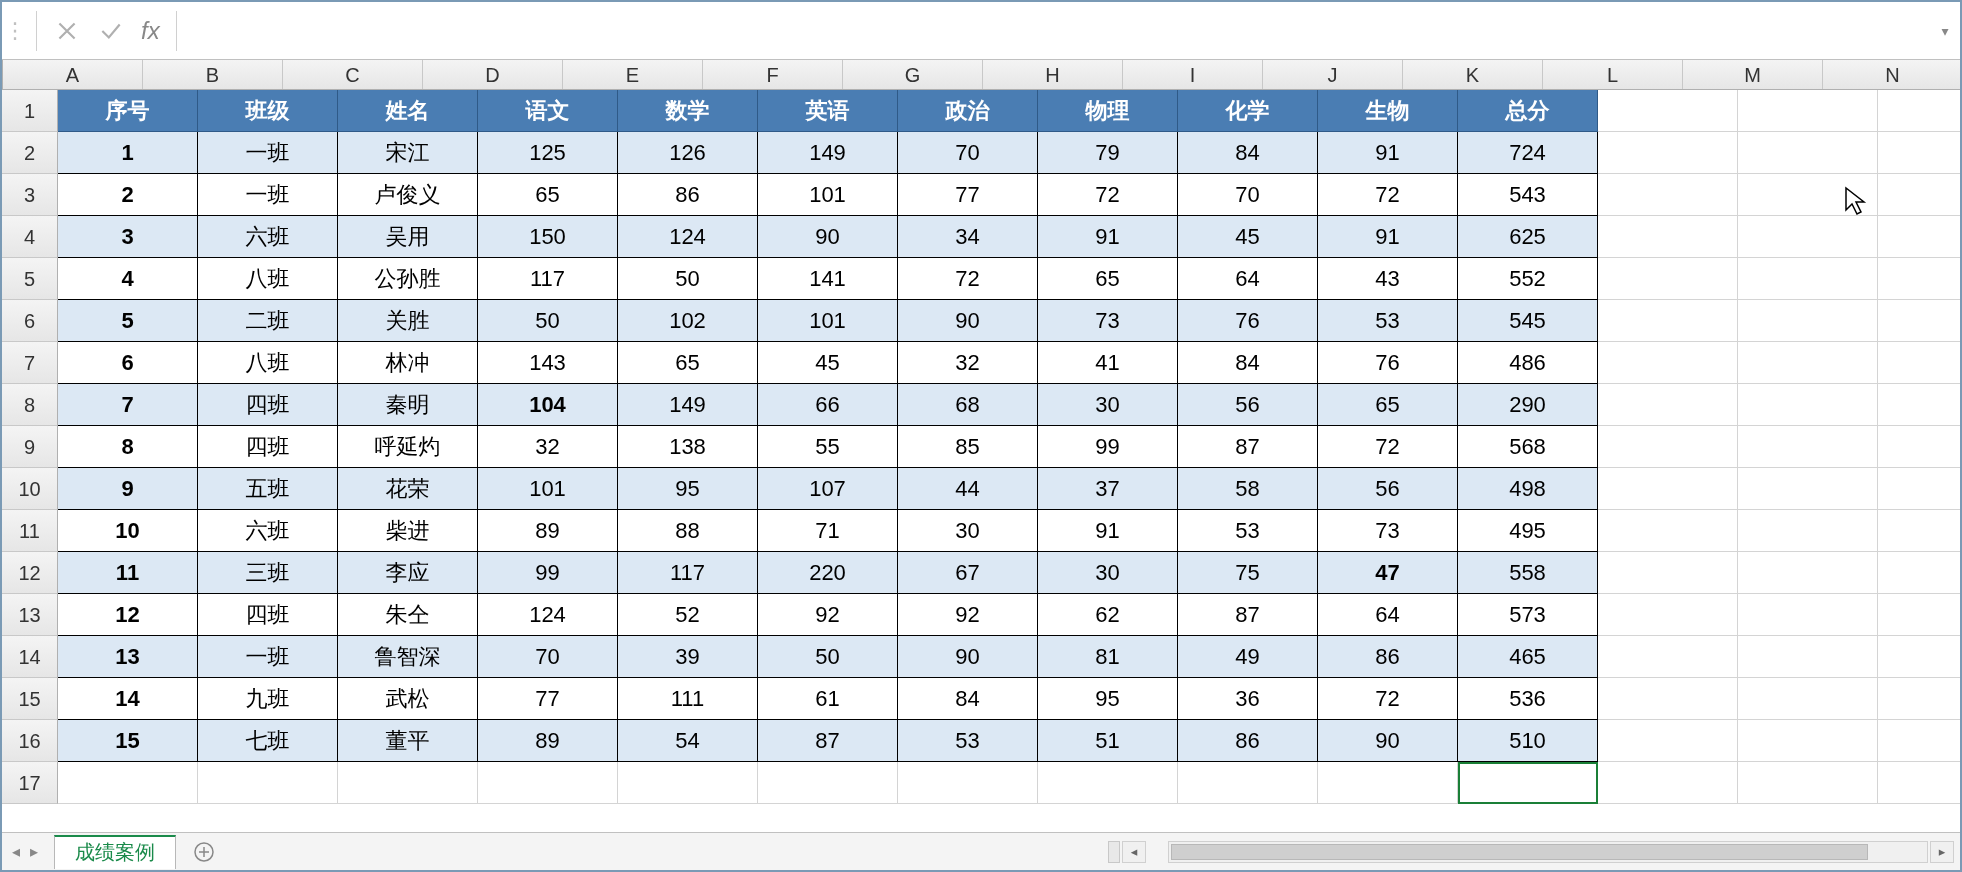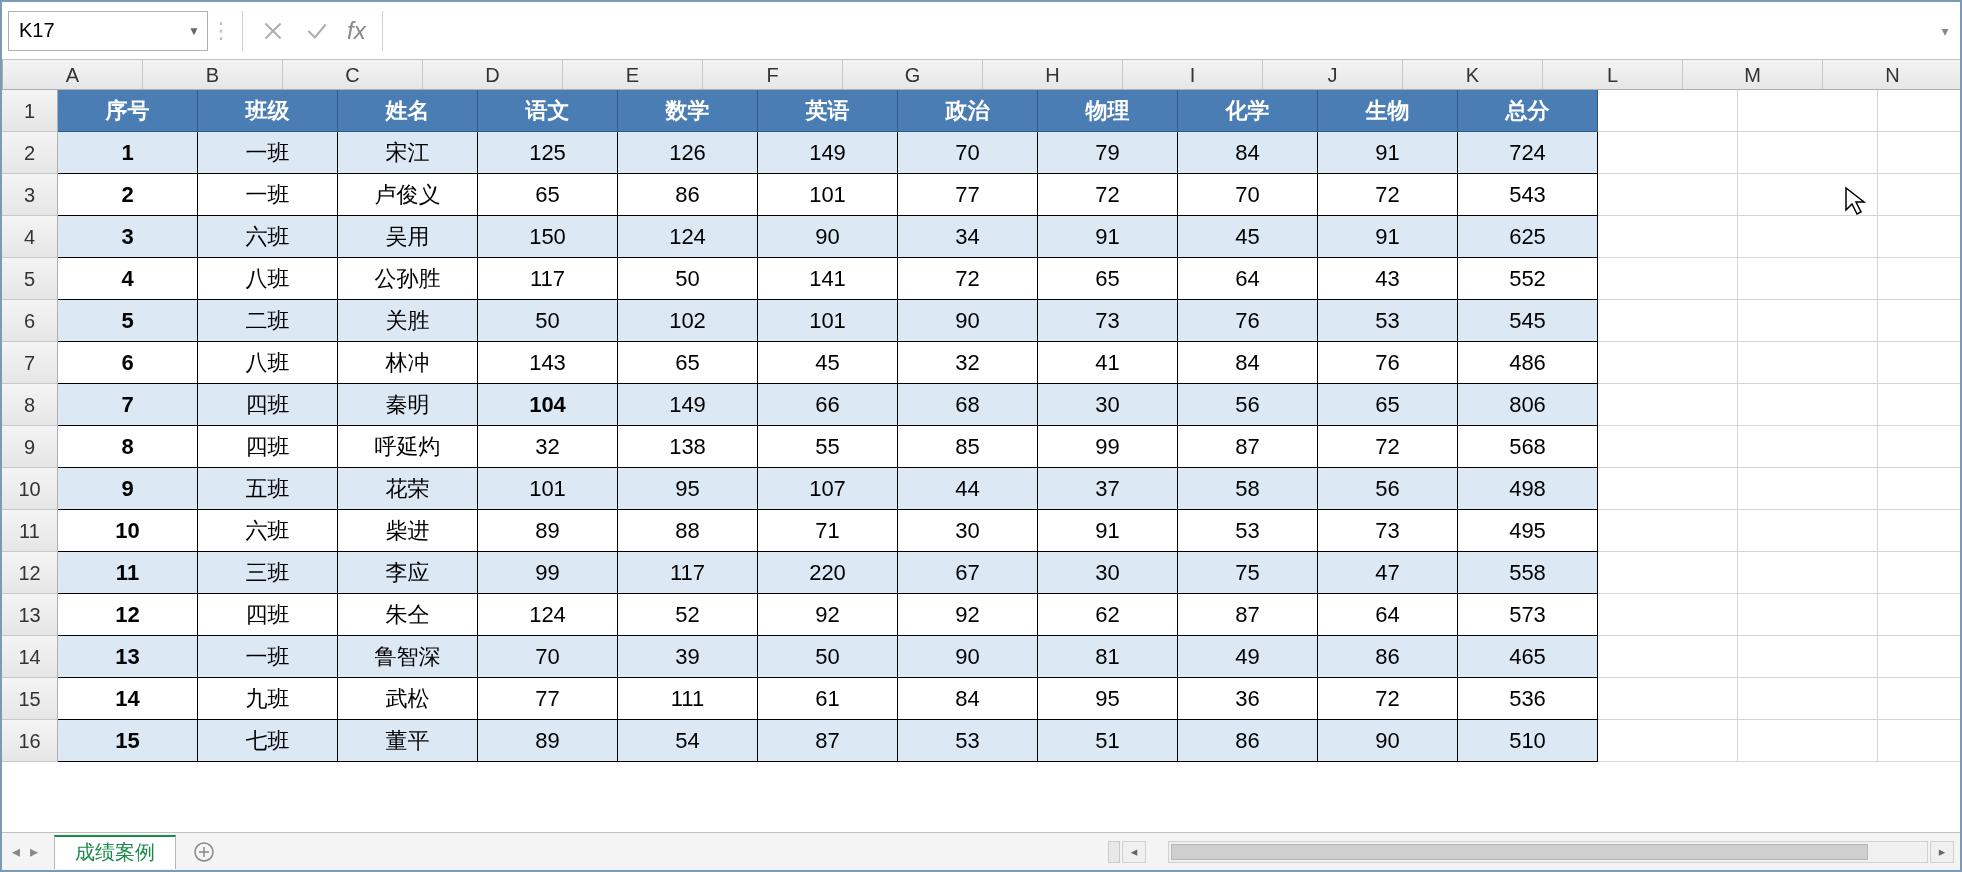--- a/index.html
+++ b/index.html
@@ -50,24 +50,20 @@
   .splitter { width: 12px; height:22px; background:#e8e8e8; border:1px solid #c8c8c8; }
 
   .cursor { position: absolute; left: 1844px; top: 186px; font-size: 28px; color: #000; }
 </style>
 </head>
 <body>
 
 <div class="app">
 
   <div class="formula-bar">
-    <div class="name-box-wrap">
-      <input class="name-box" value="K17" style="">
-      <span class="name-box-drop">▼</span>
-    </div>
     <span class="fb-grip">⋮</span>
     <div class="fb-sep"></div>
     <div class="fb-btn">
       <svg viewBox="0 0 24 24">
           <path d="M5 5 L19 19 M19 5 L5 19" stroke="#b0b0b0" stroke-width="2" fill="none"></path>
         </svg>
     </div>
     <div class="fb-btn">
       <svg viewBox="0 0 24 24">
           <path d="M4 12 L10 18 L20 6" stroke="#b0b0b0" stroke-width="2" fill="none"></path>
@@ -224,21 +220,21 @@
           <div class="cell t-cell t-band first-col" style="width: 140px;">7</div>
           <div class="cell t-cell t-band" style="width: 140px;">四班</div>
           <div class="cell t-cell t-band" style="width: 140px; text-align: center;">秦明</div>
           <div class="cell t-cell t-band" style="width: 140px; font-weight: bold;">104</div>
           <div class="cell t-cell t-band" style="width: 140px;">149</div>
           <div class="cell t-cell t-band" style="width: 140px;">66</div>
           <div class="cell t-cell t-band" style="width: 140px;">68</div>
           <div class="cell t-cell t-band" style="width: 140px;">30</div>
           <div class="cell t-cell t-band" style="width: 140px;">56</div>
           <div class="cell t-cell t-band" style="width: 140px;">65</div>
-          <div class="cell t-cell t-band" style="width: 140px;">806</div>
+          <div class="cell t-cell t-band" style="width: 140px;">290</div>
           <div class="cell" style="width: 140px;"></div>
           <div class="cell" style="width: 140px;"></div>
           <div class="cell" style="width: 140px;"></div>
         </div>
         <div class="row">
           <div class="row-h">9</div>
           <div class="cell t-cell first-col" style="width: 140px;">8</div>
           <div class="cell t-cell" style="width: 140px;">四班</div>
           <div class="cell t-cell" style="width: 140px;">呼延灼</div>
           <div class="cell t-cell" style="width: 140px;">32</div>
@@ -291,21 +287,21 @@
           <div class="row-h">12</div>
           <div class="cell t-cell t-band first-col" style="width: 140px;">11</div>
           <div class="cell t-cell t-band" style="width: 140px;">三班</div>
           <div class="cell t-cell t-band" style="width: 140px;">李应</div>
           <div class="cell t-cell t-band" style="width: 140px;">99</div>
           <div class="cell t-cell t-band" style="width: 140px;">117</div>
           <div class="cell t-cell t-band" style="width: 140px;">220</div>
           <div class="cell t-cell t-band" style="width: 140px;">67</div>
           <div class="cell t-cell t-band" style="width: 140px;">30</div>
           <div class="cell t-cell t-band" style="width: 140px;">75</div>
-          <div class="cell t-cell t-band" style="width: 140px;">47</div>
+          <div class="cell t-cell t-band" style="width: 140px; font-weight: bold;">47</div>
           <div class="cell t-cell t-band" style="width: 140px;">558</div>
           <div class="cell" style="width: 140px;"></div>
           <div class="cell" style="width: 140px;"></div>
           <div class="cell" style="width: 140px;"></div>
         </div>
         <div class="row">
           <div class="row-h">13</div>
           <div class="cell t-cell first-col" style="width: 140px;">12</div>
           <div class="cell t-cell" style="width: 140px;">四班</div>
           <div class="cell t-cell" style="width: 140px;">朱仝</div>
@@ -361,20 +357,37 @@
           <div class="cell t-cell t-band" style="width: 140px;">七班</div>
           <div class="cell t-cell t-band" style="width: 140px;">董平</div>
           <div class="cell t-cell t-band" style="width: 140px;">89</div>
           <div class="cell t-cell t-band" style="width: 140px;">54</div>
           <div class="cell t-cell t-band" style="width: 140px;">87</div>
           <div class="cell t-cell t-band" style="width: 140px;">53</div>
           <div class="cell t-cell t-band" style="width: 140px;">51</div>
           <div class="cell t-cell t-band" style="width: 140px;">86</div>
           <div class="cell t-cell t-band" style="width: 140px;">90</div>
           <div class="cell t-cell t-band" style="width: 140px;">510</div>
+          <div class="cell" style="width: 140px;"></div>
+          <div class="cell" style="width: 140px;"></div>
+          <div class="cell" style="width: 140px;"></div>
+        </div>
+        <div class="row">
+          <div class="row-h">17</div>
+          <div class="cell" style="width: 140px;"></div>
+          <div class="cell" style="width: 140px;"></div>
+          <div class="cell" style="width: 140px;"></div>
+          <div class="cell" style="width: 140px;"></div>
+          <div class="cell" style="width: 140px;"></div>
+          <div class="cell" style="width: 140px;"></div>
+          <div class="cell" style="width: 140px;"></div>
+          <div class="cell" style="width: 140px;"></div>
+          <div class="cell" style="width: 140px;"></div>
+          <div class="cell" style="width: 140px;"></div>
+          <div class="cell sel" style="width: 140px;"></div>
           <div class="cell" style="width: 140px;"></div>
           <div class="cell" style="width: 140px;"></div>
           <div class="cell" style="width: 140px;"></div>
         </div>
       </div>
   </div>
 
   <div class="tab-bar">
     <div class="tab-nav">
       <span>◂</span>

